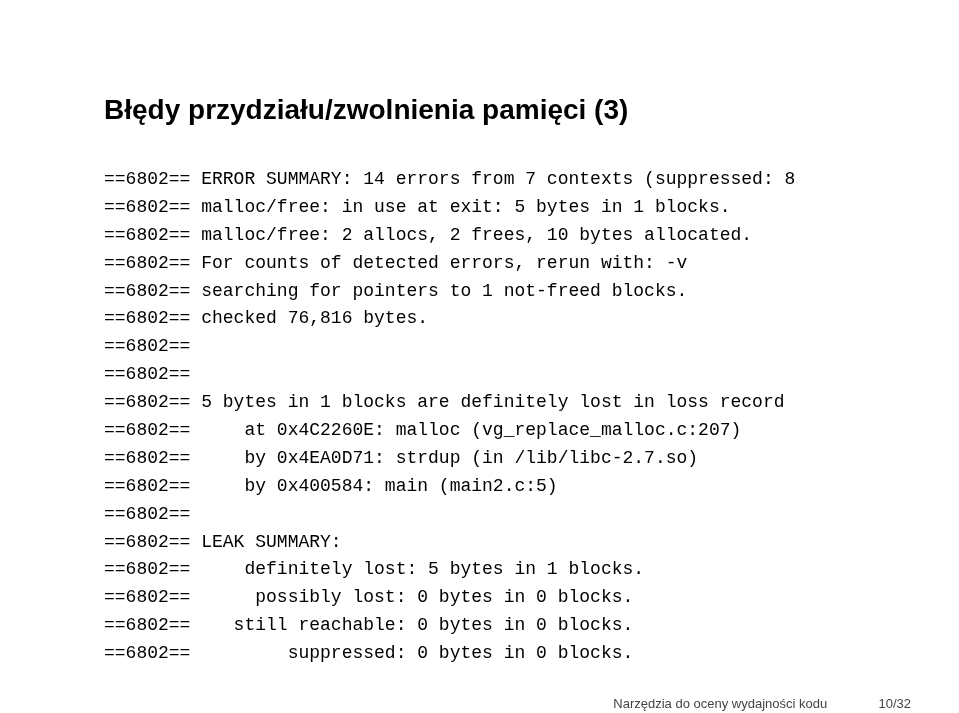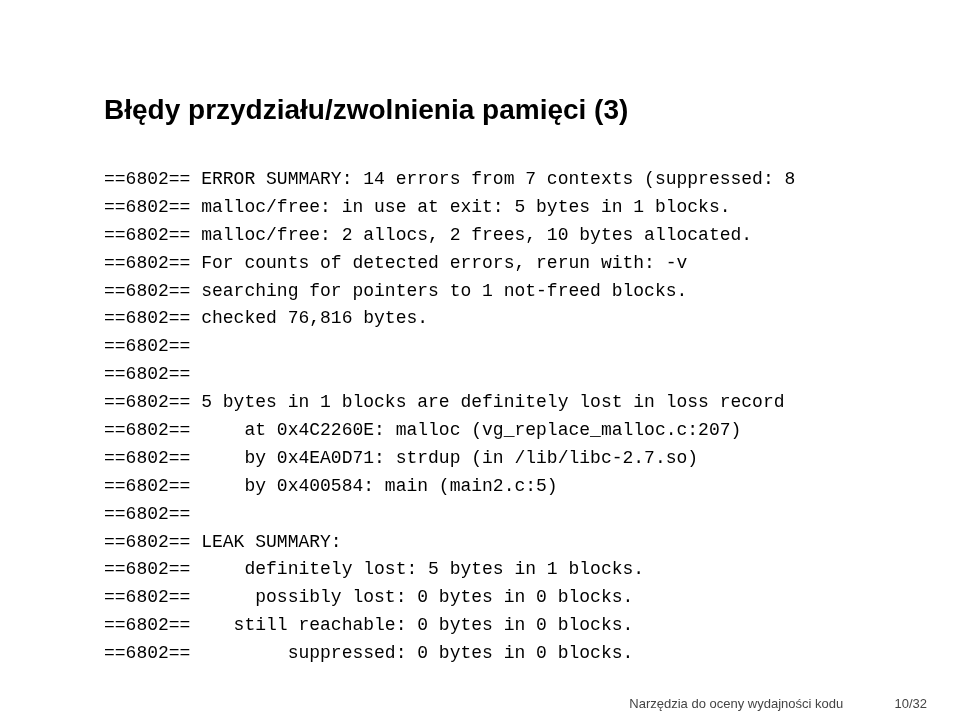--- a/index.html
+++ b/index.html
@@ -40,21 +40,21 @@
       line-height: 1.55;
       color: #000000;
       background: #ffffff;
       flex: 1;
       white-space: pre;
     }
 
     .footer {
       position: absolute;
       bottom: 18px;
-      right: 32px;
+      right: 48px;
       font-size: 13px;
       color: #444444;
       font-family: Arial, sans-serif;
     }
 
     .footer-separator {
       display: inline-block;
       margin: 0 6px;
       color: #444444;
     }

